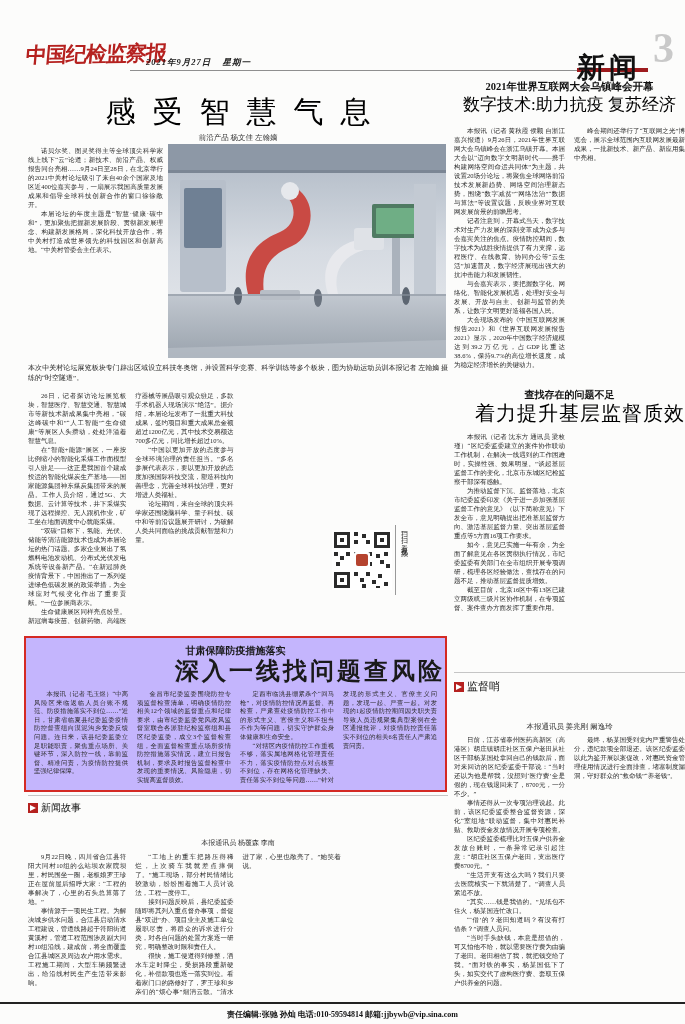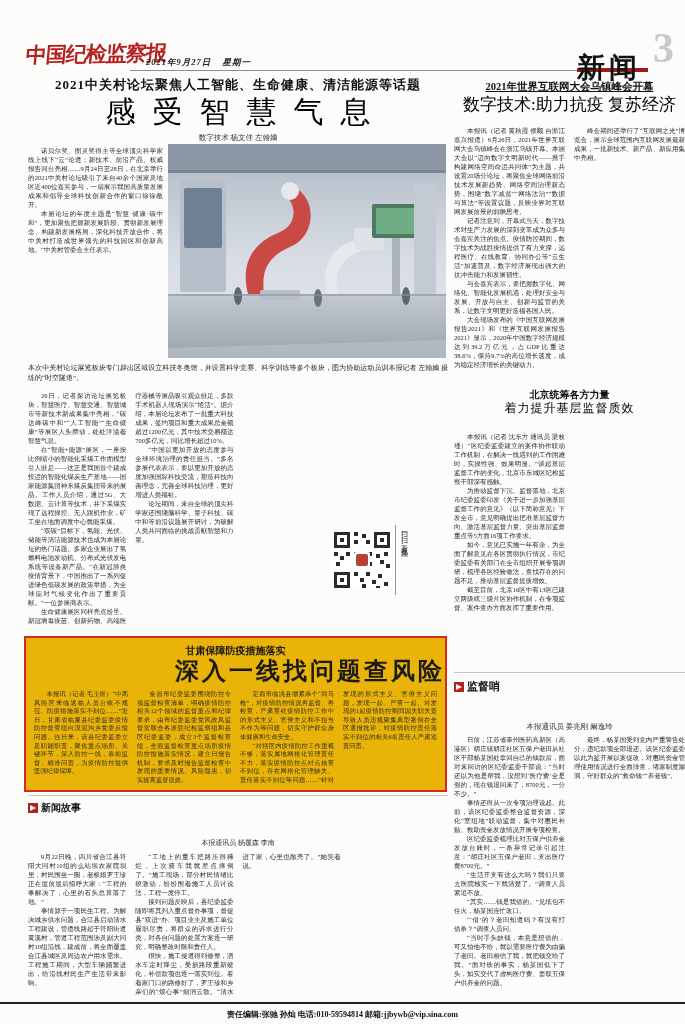--- a/index.html
+++ b/index.html
@@ -34,42 +34,42 @@
   .photo svg { display:block; width:100%; height:100%; }
   .caption { position:absolute; left:28px; top:363px; width:420px; font-size:7px; line-height:10px; text-align:justify; color:#222; }
   .caption .credit { float:right; }
   .lead-body { left:28px; top:391px; width:420px; height:240px; }
 
   .qr-box { position:absolute; left:330px; top:516px; width:84px; height:88px; background:#fcfcfb; display:flex; align-items:center; padding:2px; }
   .qr-box svg { width:60px; height:60px; }
   .qr-label { writing-mode:vertical-rl; font-size:7px; letter-spacing:3px; border-left:1px solid #999; margin-left:3px; padding-left:3px; height:70px; color:#222; }
 
   
-  .redbox { position:absolute; left:24px; top:636px; width:423px; height:156px; border:2px solid #d42a24; background:#eab308; }
+  .redbox { position:absolute; left:24px; top:636px; width:423px; height:156px; border:2px solid #d42a24; background:#c4b5fd; }
   .gansu-kicker { left:0; top:6px; width:419px; font-size:10px; position:absolute; text-align:center; font-weight:bold; }
   .gansu-headline { left:0; top:17px; width:419px; font-size:24px; letter-spacing:3px; position:absolute; text-align:right; font-weight:bold; }
   .gansu-body { left:8px; top:52px; width:403px; height:96px; font-size:6.3px; line-height:8.6px; }
 
   
   .story-divider { left:28px; top:795px; width:420px; }
-  .marker { position:absolute; font-size:10px; font-weight:bold; color:#111; display:flex; align-items:center; gap:3px; }
+  .marker { position:absolute; font-size:10px; font-weight:normal; color:#111; display:flex; align-items:center; gap:3px; }
   .marker .mk-icon { width:10px; height:10px; background:#b5211f; display:inline-block; position:relative; }
   .marker .mk-icon:after { content:""; position:absolute; left:2px; top:2px; border-left:6px solid #fff; border-top:3px solid transparent; border-bottom:3px solid transparent; }
   .story-marker { left:28px; top:801px; }
   .story-headline { left:28px; top:806px; width:420px; font-size:22px; letter-spacing:6px; }
   .story-byline { left:28px; top:838px; width:420px; font-size:7px; }
   .story-body { left:28px; top:852px; width:420px; height:146px; }
 
   
-  .wz-kicker { left:454px; top:80px; width:231px; font-size:10.5px;text-decoration:underline; }
+  .wz-kicker { left:454px; top:80px; width:231px; font-size:10.5px; }
   .wz-headline { left:454px; top:93px; width:231px; font-size:17px; letter-spacing:0px; }
   .wz-body { left:454px; top:126px; width:231px; height:258px; }
 
   .bj-kicker { left:454px; top:388px; width:231px; font-size:10px; }
-  .bj-headline { left:454px; top:400px; width:231px; font-size:12px; letter-spacing:1px; }
+  .bj-headline { left:454px; top:400px; width:231px; font-size:20px; letter-spacing:1px;text-align:right; }
   .bj-body { left:454px; top:432px; width:231px; height:234px; }
 
   .mon-divider { left:454px; top:672px; width:231px; }
   .mon-marker { left:454px; top:679px; font-size:11px; }
   .mon-headline { left:454px; top:694px; width:231px; font-size:20px; letter-spacing:3px; }
   .mon-byline { left:454px; top:722px; width:231px; }
   .mon-body { left:454px; top:735px; width:231px; height:263px; }
 
   
   .f-rule { position:absolute; left:0; top:1002px; width:685px; height:2px; background:#222; }
@@ -83,23 +83,22 @@
   <div class="logo">中国纪检监察报</div>
   <div class="m-date">
     <span>2021年9月27日</span>
     <span style="margin-left:8px;">星期一</span>
   </div>
   <div class="m-rule"></div>
   <div class="m-accent"></div>
   <div class="m-section">新闻</div>
   <div class="m-page">3</div>
 
-  <div class="kicker lead-kicker">2021中关村论坛聚焦人工智能、生命健康、清洁能源等话题</div>
   <div class="headline lead-headline">感受智慧气息</div>
-  <div class="byline lead-byline">数字技术 杨文佳 左翰嫡</div>
+  <div class="byline lead-byline">前沿产品 杨文佳 左翰嫡</div>
   <div class="cols lead-col">
       <p>诺贝尔奖、图灵奖得主等全球顶尖科学家线上线下“云”论道；新技术、前沿产品、权威报告同台亮相……9月24日至28日，在北京举行的2021中关村论坛吸引了来自40余个国家及地区近400位嘉宾参与，一扇展示我国高质量发展成果和倡导全球科技创新合作的窗口徐徐敞开。</p>
       <p>本届论坛的年度主题是“智慧·健康·碳中和”，更加聚焦把握新发展阶段、贯彻新发展理念、构建新发展格局，深化科技开放合作，将中关村打造成世界领先的科技园区和创新高地。“中关村管委会主任表示。</p>
     </div>
 
   <div class="photo">
     <svg viewBox="0 0 278 214" preserveAspectRatio="none">
       <defs>
         <linearGradient id="bg" x1="0" y1="0" x2="0" y2="1">
           <stop offset="0" stop-color="#aeb8c4"></stop>
@@ -225,21 +224,21 @@
   <div class="kicker wz-kicker">2021年世界互联网大会乌镇峰会开幕</div>
   <div class="headline wz-headline">数字技术:助力抗疫 复苏经济</div>
   <div class="cols c2 wz-body">
       <p>本报讯（记者 黄秋霞 侯颗 自浙江嘉兴报道）9月26日，2021年世界互联网大会乌镇峰会在浙江乌镇开幕。本届大会以“迈向数字文明新时代——携手构建网络空间命运共同体”为主题，共设置20场分论坛，将聚焦全球网络前沿技术发展新趋势、网络空间治理新态势，围绕“数字减贫”“网络法治”“数据与算法”等设置议题，反映业界对互联网发展前景的前瞻思考。</p>
       <p>记者注意到，开幕式当天，数字技术对生产力发展的深刻变革成为众多与会嘉宾关注的焦点。疫情防控期间，数字技术为战胜疫情提供了有力支撑，远程医疗、在线教育、协同办公等“云生活”加速普及，数字经济展现出强大的抗冲击能力和发展韧性。</p>
       <p>与会嘉宾表示，要把握数字化、网络化、智能化发展机遇，处理好安全与发展、开放与自主、创新与监管的关系，让数字文明更好造福各国人民。</p>
       <p>大会现场发布的《中国互联网发展报告2021》和《世界互联网发展报告2021》显示，2020年中国数字经济规模达到39.2万亿元，占GDP比重达38.6%，保持9.7%的高位增长速度，成为稳定经济增长的关键动力。</p>
       <p>峰会期间还举行了“互联网之光”博览会，展示全球范围内互联网发展最新成果，一批新技术、新产品、新应用集中亮相。</p>
     </div>
 
-  <div class="kicker bj-kicker">北京统筹各方力量</div>
+  <div class="kicker bj-kicker">查找存在的问题不足</div>
   <div class="headline bj-headline">着力提升基层监督质效</div>
   <div class="cols c2 bj-body">
       <p>本报讯（记者 沈东方 通讯员 梁枚瑾）“区纪委监委建立的案件协作联动工作机制，在解决一线遇到的工作困难时，实操性强、效果明显。”谈起基层监督工作的变化，北京市东城区纪检监察干部深有感触。</p>
       <p>为推动监督下沉、监督落地，北京市纪委监委印发《关于进一步加强基层监督工作的意见》（以下简称意见）下发全市，意见明确提出把准基层监督方向、激活基层监督力量、突出基层监督重点等5方面16项工作要求。</p>
       <p>如今，意见已实施一年有余，为全面了解意见在各区贯彻执行情况，市纪委监委有关部门在全市组织开展专项调研，梳理各区经验做法，查找存在的问题不足，推动基层监督提质增效。</p>
       <p>截至目前，北京16区中有13区已建立两级或三级片区协作机制，在专项监督、案件查办方面发挥了重要作用。</p>
     </div>
 
   <div class="divider mon-divider"></div>
   <div class="marker mon-marker">

